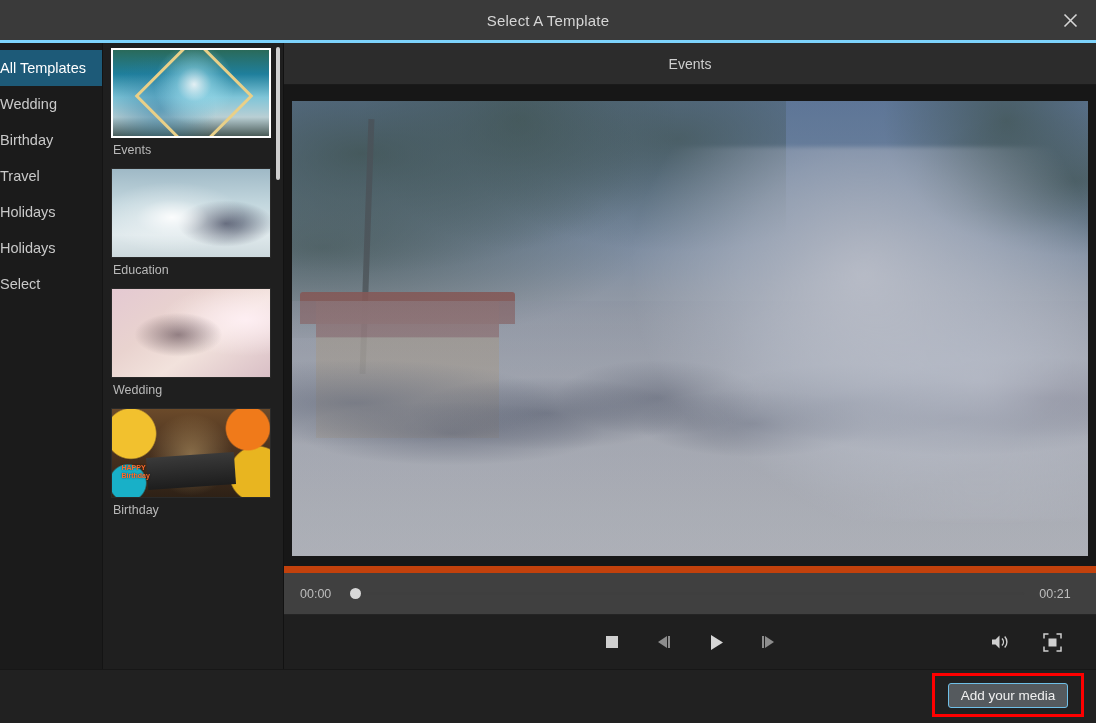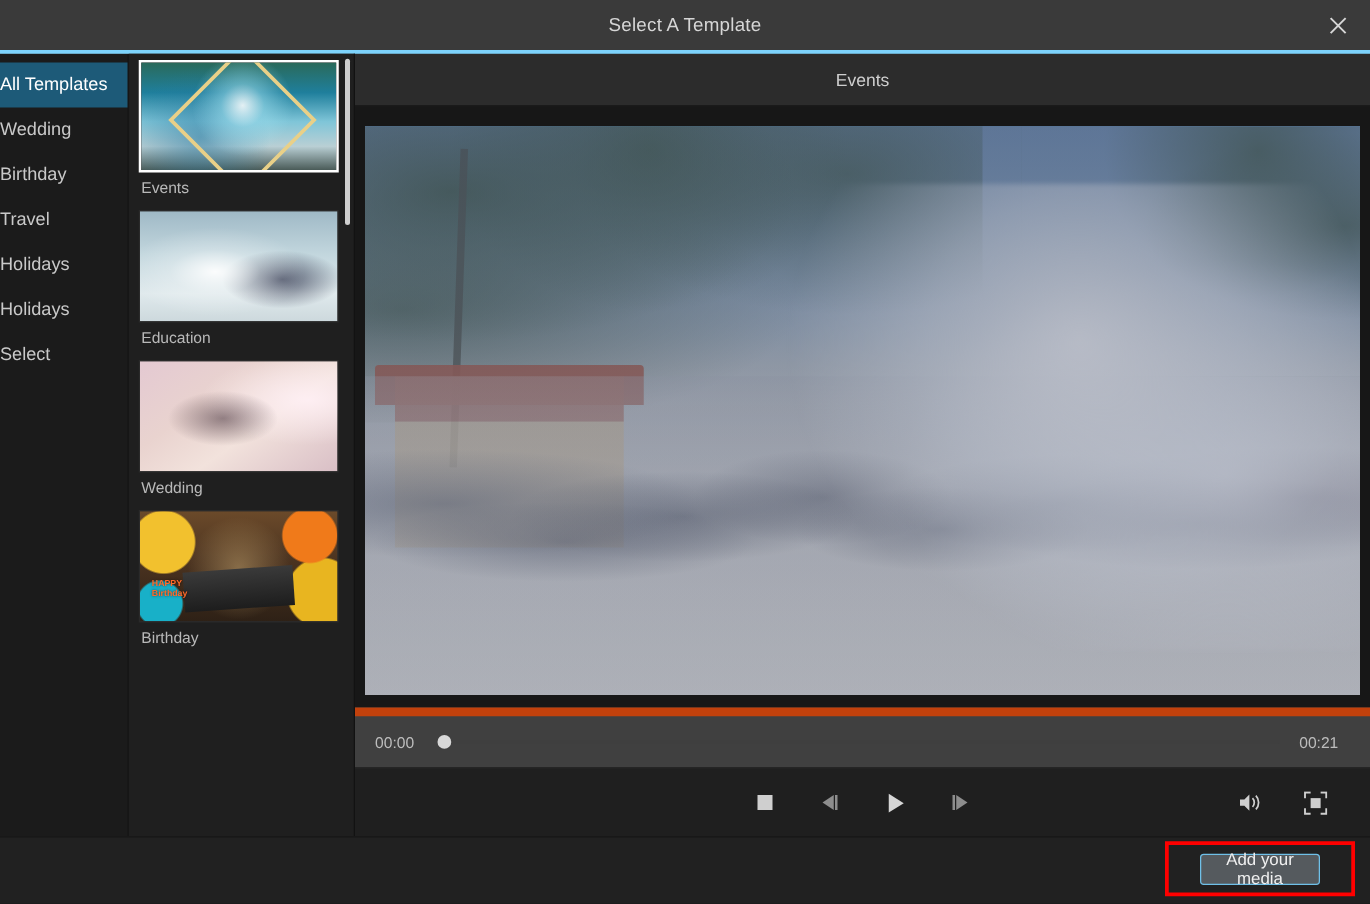--- a/index.html
+++ b/index.html
@@ -363,21 +363,21 @@
     top: 3px;
     width: 152px;
     height: 44px;
     border: 3px solid #ff0000;
     box-sizing: border-box;
     display: flex;
     align-items: center;
     justify-content: center;
   }
   .add-media-btn {
-    width: 96px;
+    width: 120px;
     height: 25px;
     background: #555a5e;
     border: 1px solid #6fc0e8;
     border-radius: 3px;
     color: #f0f0f0;
     font-size: 13.5px;
     font-family: "Liberation Sans", sans-serif;
     display: flex;
     align-items: center;
     justify-content: center;

